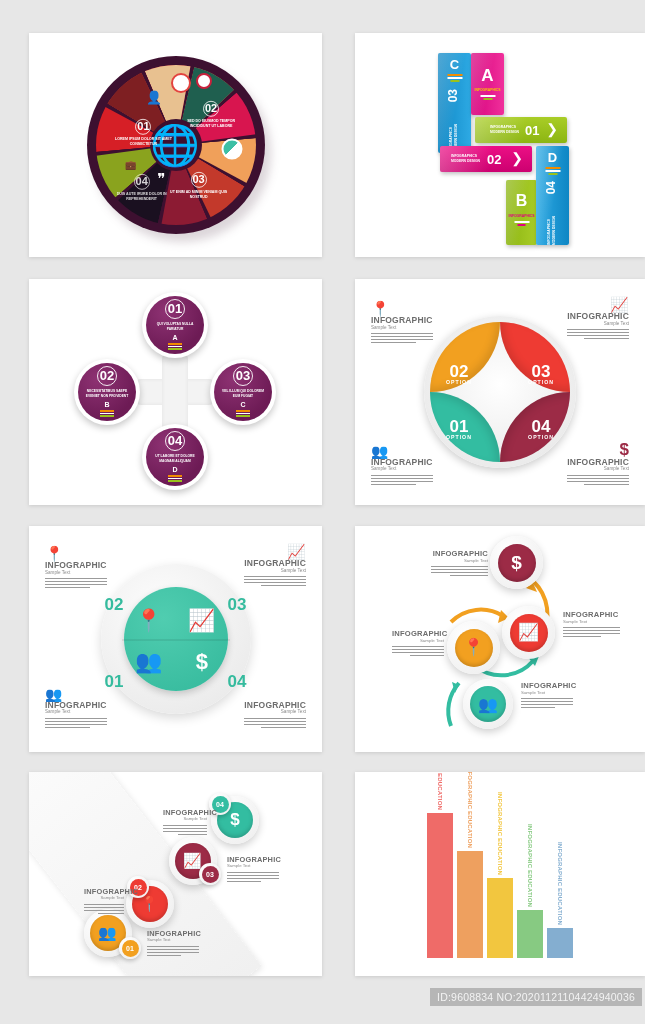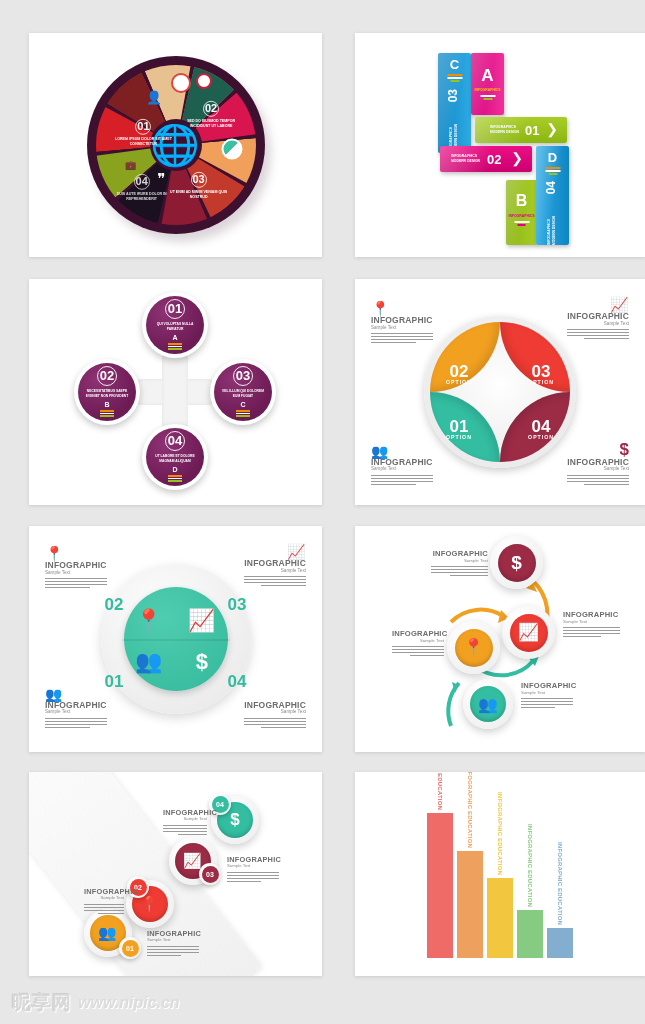--- a/index.html
+++ b/index.html
@@ -622,18 +622,15 @@
       </div>
       <div class="bar" style="left:162px;width:26px;height:48px;background:#87ca82">
         <span class="vl" style="color:#87ca82">INFOGRAPHIC EDUCATION</span>
       </div>
       <div class="bar" style="left:192px;width:26px;height:30px;background:#84aed0">
         <span class="vl" style="color:#84aed0">INFOGRAPHIC EDUCATION</span>
       </div>
     </div>
   </div>
 
-  <div class="wm">
-    <span class="cjk">昵享网</span>
-    <span class="url">www.nipic.cn</span>
-  </div>
+  <div class="idtag">ID:9608834 NO:20201121104424940036</div>
 
 </div>
 
 </body></html>

